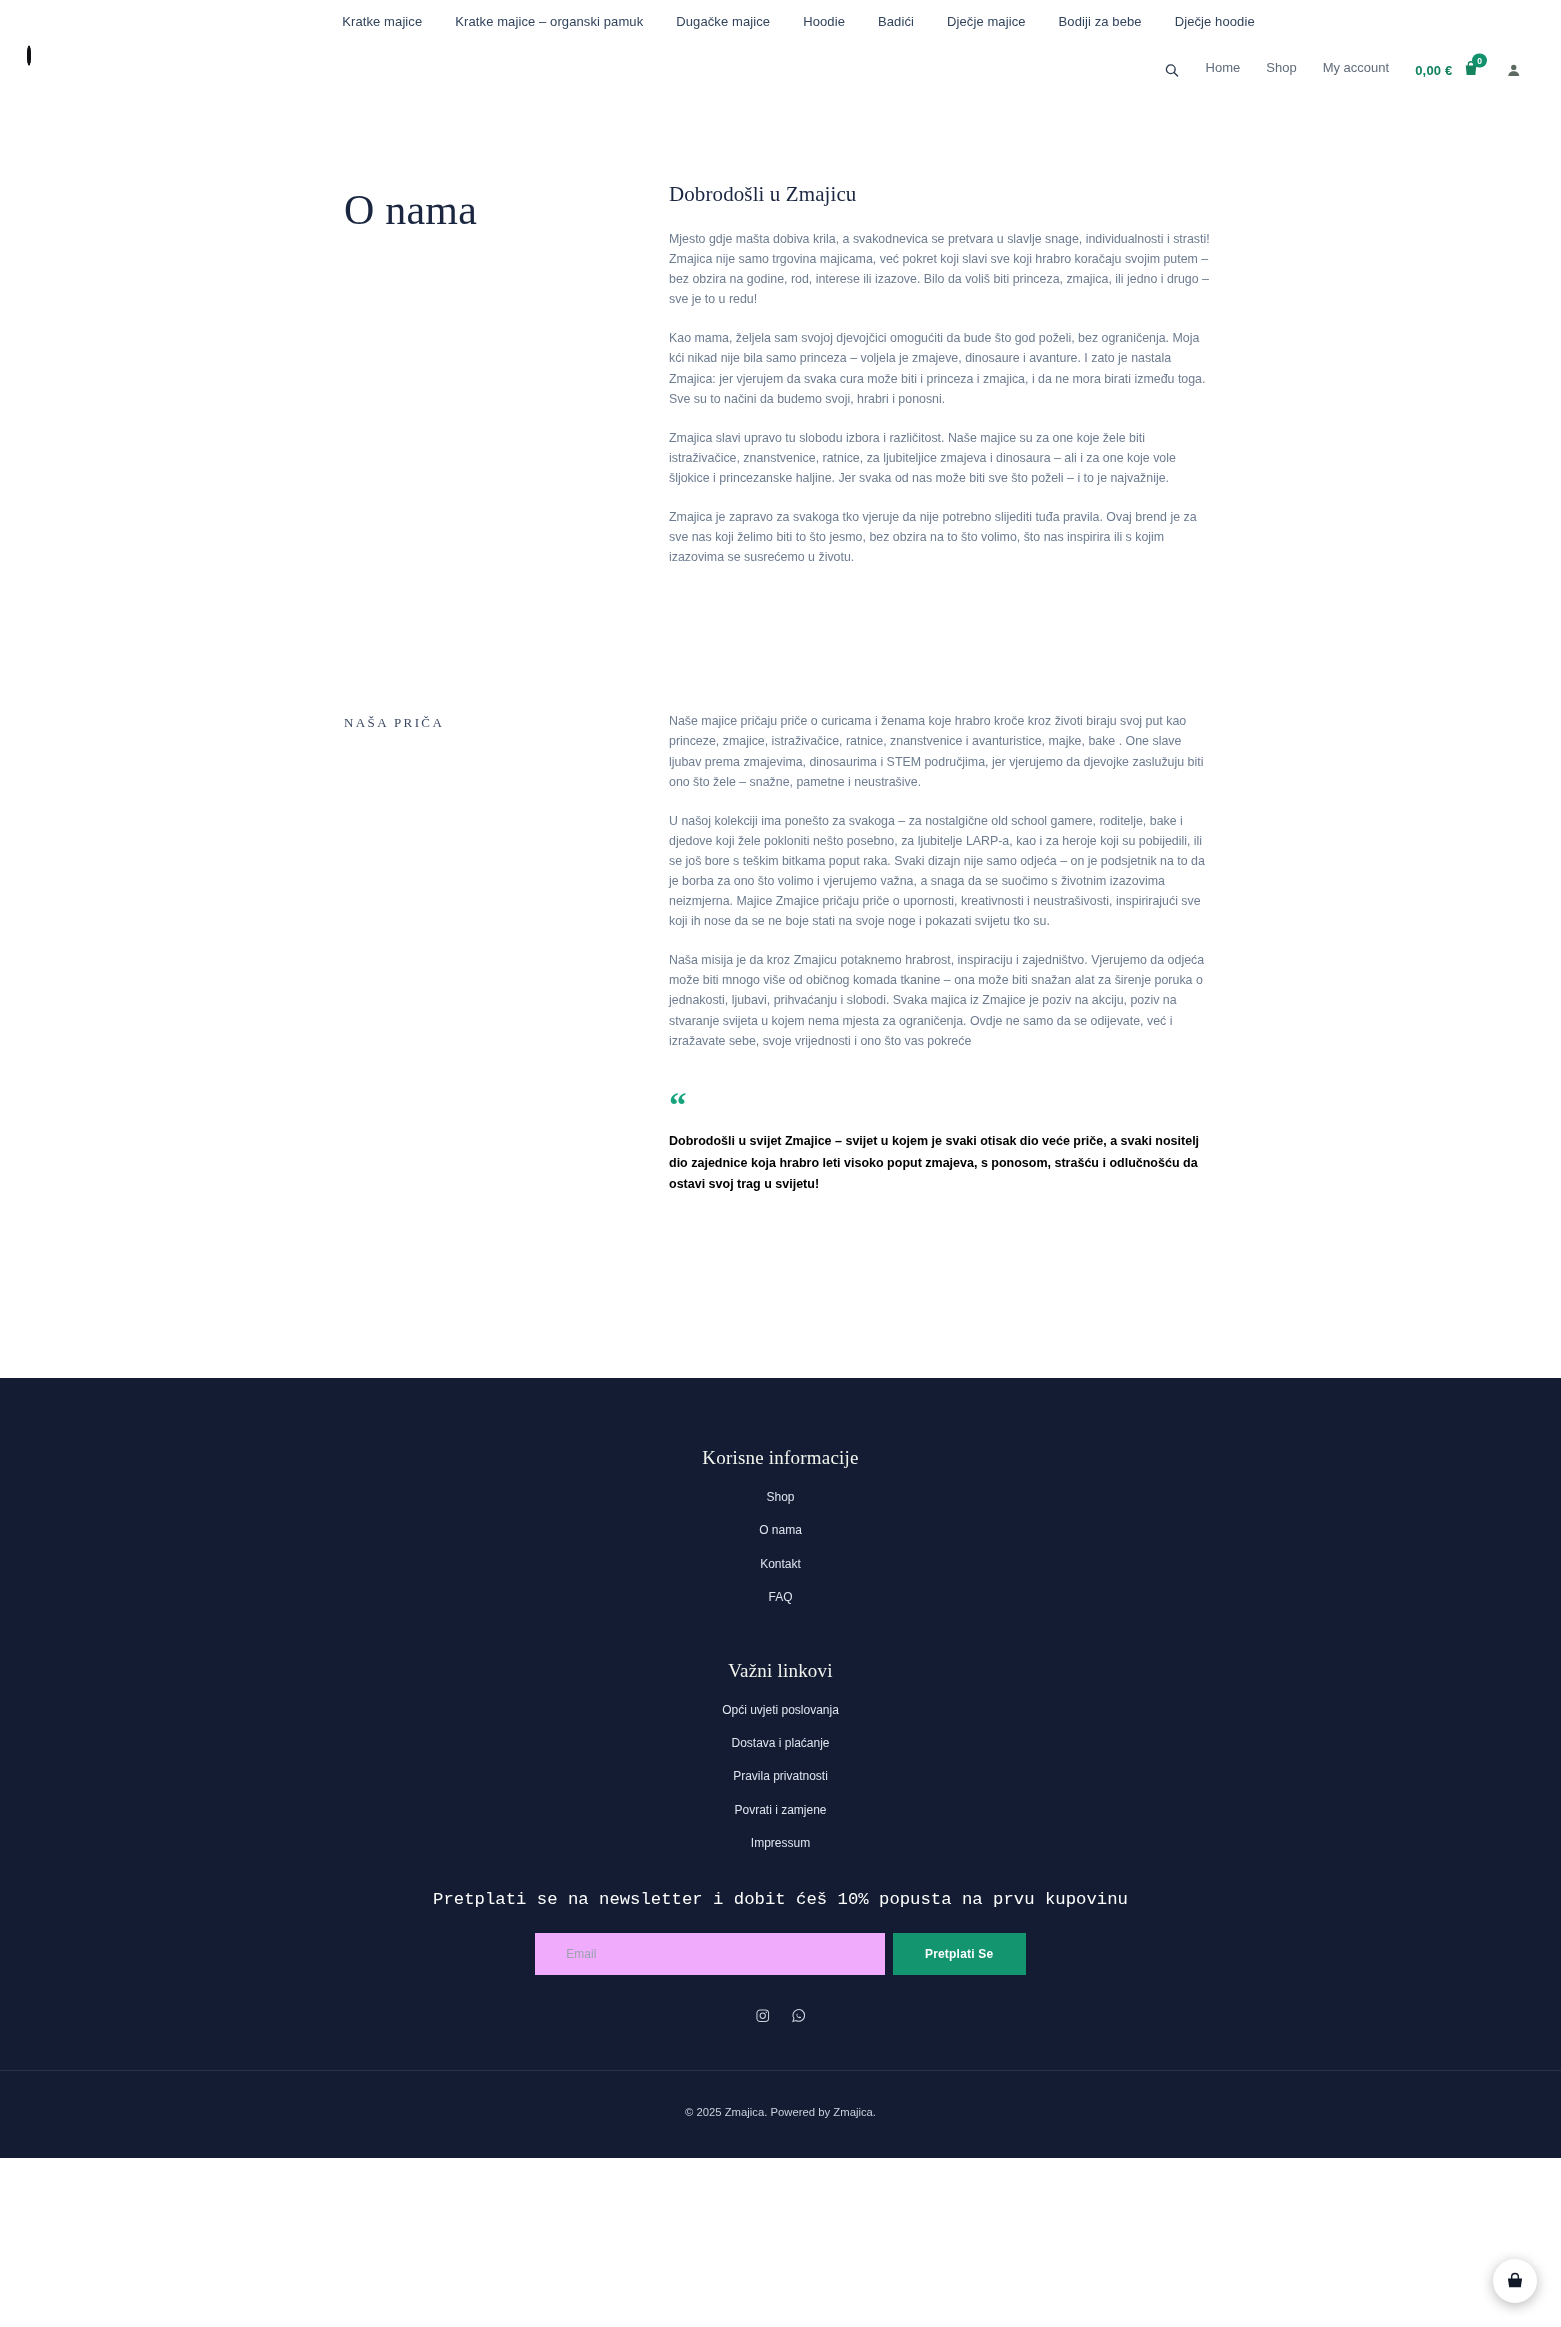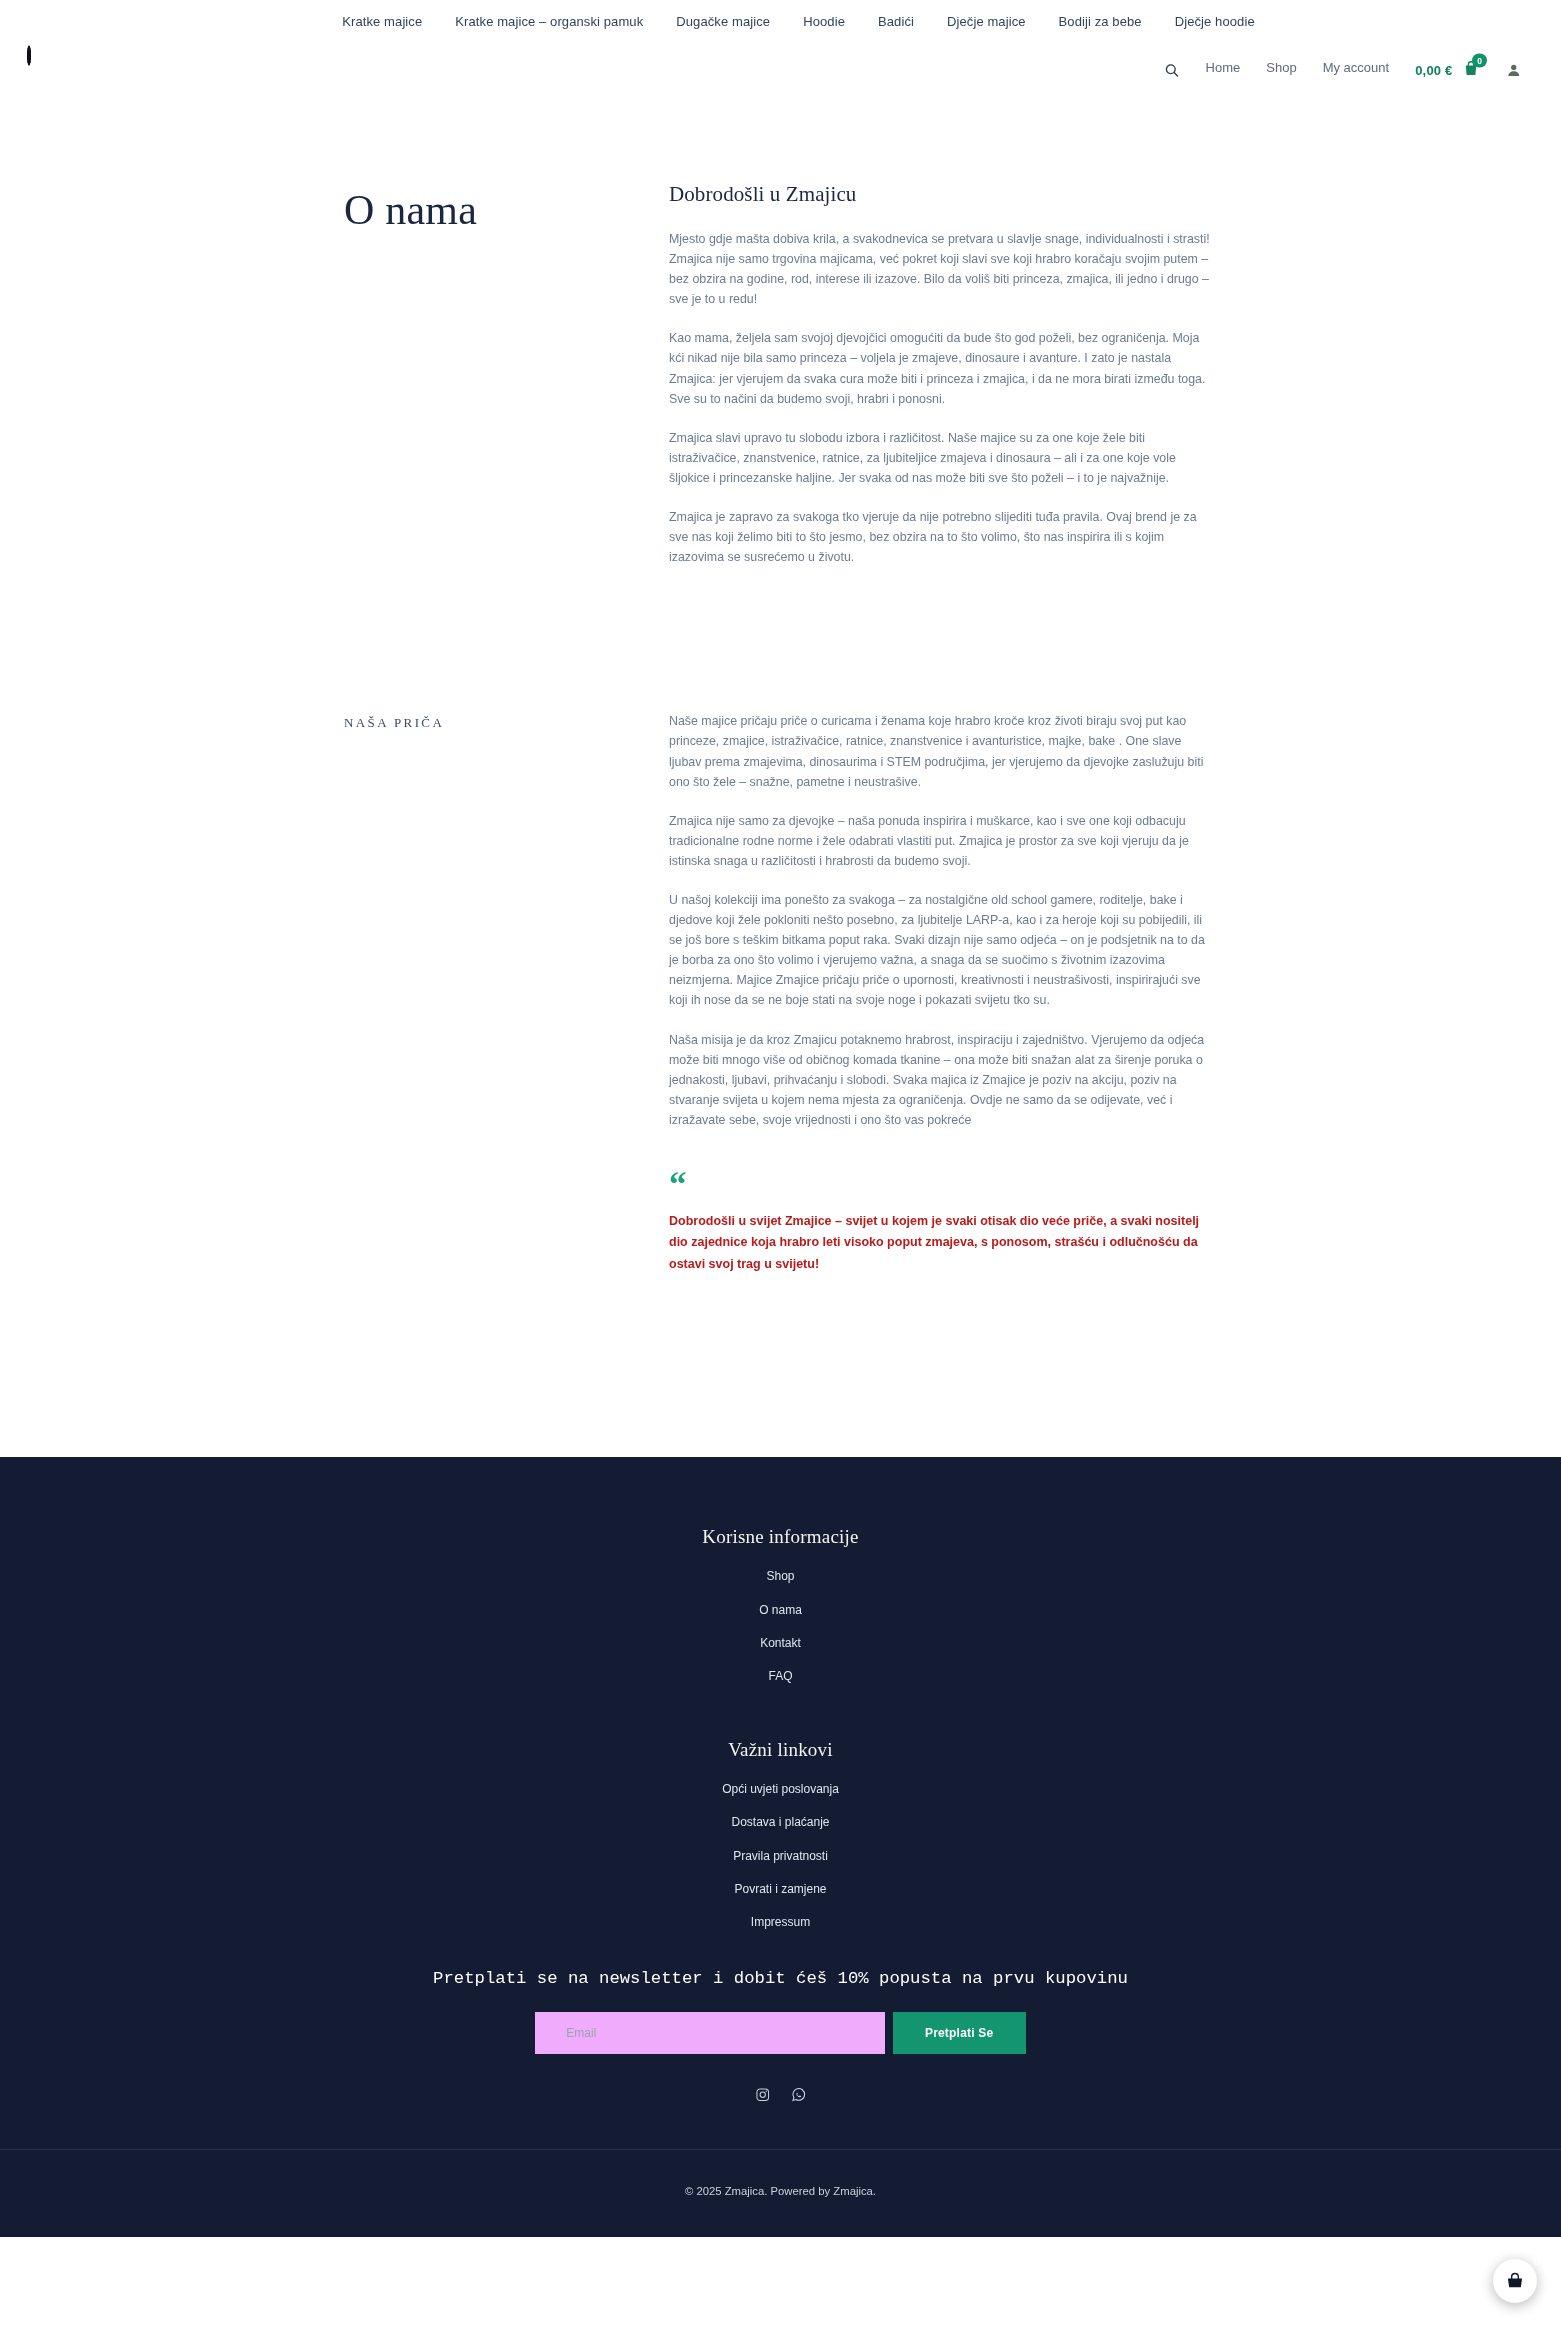--- a/index.html
+++ b/index.html
@@ -184,21 +184,21 @@
     font-size: 35px;
     line-height: .85;
     font-weight: 700;
     letter-spacing: -1.8px;
     margin-bottom: 11px;
   }
   .quote-text {
     font-family: "Liberation Sans", sans-serif;
     font-size: 12.5px;
     line-height: 1.72;
-    color: #b91c1c;
+    color: #000000;
     font-weight: 700;
   }
 
   
   .footer {
     width: 100%;
     background: #131c33;
     padding: 69px 0 0;
   }
   .footer-inner {
@@ -381,21 +381,20 @@
     </section>
 
     <div class="gap-between"></div>
 
     <section class="section">
       <div class="col-left">
         <div class="eyebrow">NAŠA PRIČA</div>
       </div>
       <div class="col-right">
         <p class="body-p">Naše majice pričaju priče o curicama i ženama koje hrabro kroče kroz životi biraju svoj put kao  princeze, zmajice, istraživačice, ratnice, znanstvenice i avanturistice, majke, bake . One slave ljubav prema zmajevima, dinosaurima i STEM područjima, jer vjerujemo da djevojke zaslužuju biti ono što žele – snažne, pametne i neustrašive.</p>
-        <p class="body-p">Zmajica nije samo za djevojke – naša ponuda inspirira i muškarce, kao i sve one koji odbacuju tradicionalne rodne norme i žele odabrati vlastiti put. Zmajica je prostor za sve koji vjeruju da je istinska snaga u različitosti i hrabrosti da budemo svoji.</p>
         <p class="body-p">U našoj kolekciji ima ponešto za svakoga – za nostalgične old school gamere, roditelje, bake i djedove koji žele pokloniti nešto posebno, za ljubitelje LARP-a, kao i za heroje koji su pobijedili, ili se još bore s teškim bitkama poput raka. Svaki dizajn nije samo odjeća – on je podsjetnik na to da je borba za ono što volimo i vjerujemo važna, a snaga da se suočimo s životnim izazovima neizmjerna. Majice Zmajice pričaju priče o upornosti, kreativnosti i neustrašivosti, inspirirajući sve koji ih nose da se ne boje stati na svoje noge i pokazati svijetu tko su.</p>
         <p class="body-p">Naša misija je da kroz Zmajicu potaknemo hrabrost, inspiraciju i zajedništvo. Vjerujemo da odjeća može biti mnogo više od običnog komada tkanine – ona može biti snažan alat za širenje poruka o jednakosti, ljubavi, prihvaćanju i slobodi. Svaka majica iz Zmajice je poziv na akciju, poziv na stvaranje svijeta u kojem nema mjesta za ograničenja. Ovdje ne samo da se odijevate, već i izražavate sebe, svoje vrijednosti i ono što vas pokreće</p>
 
         <div class="quote-block">
           <div class="quote-mark">“</div>
           <p class="quote-text">Dobrodošli u svijet Zmajice – svijet u kojem je svaki otisak dio veće priče, a svaki nositelj dio zajednice koja hrabro leti visoko poput zmajeva, s ponosom, strašću i odlučnošću da ostavi svoj trag u svijetu!</p>
         </div>
       </div>
     </section>
 

